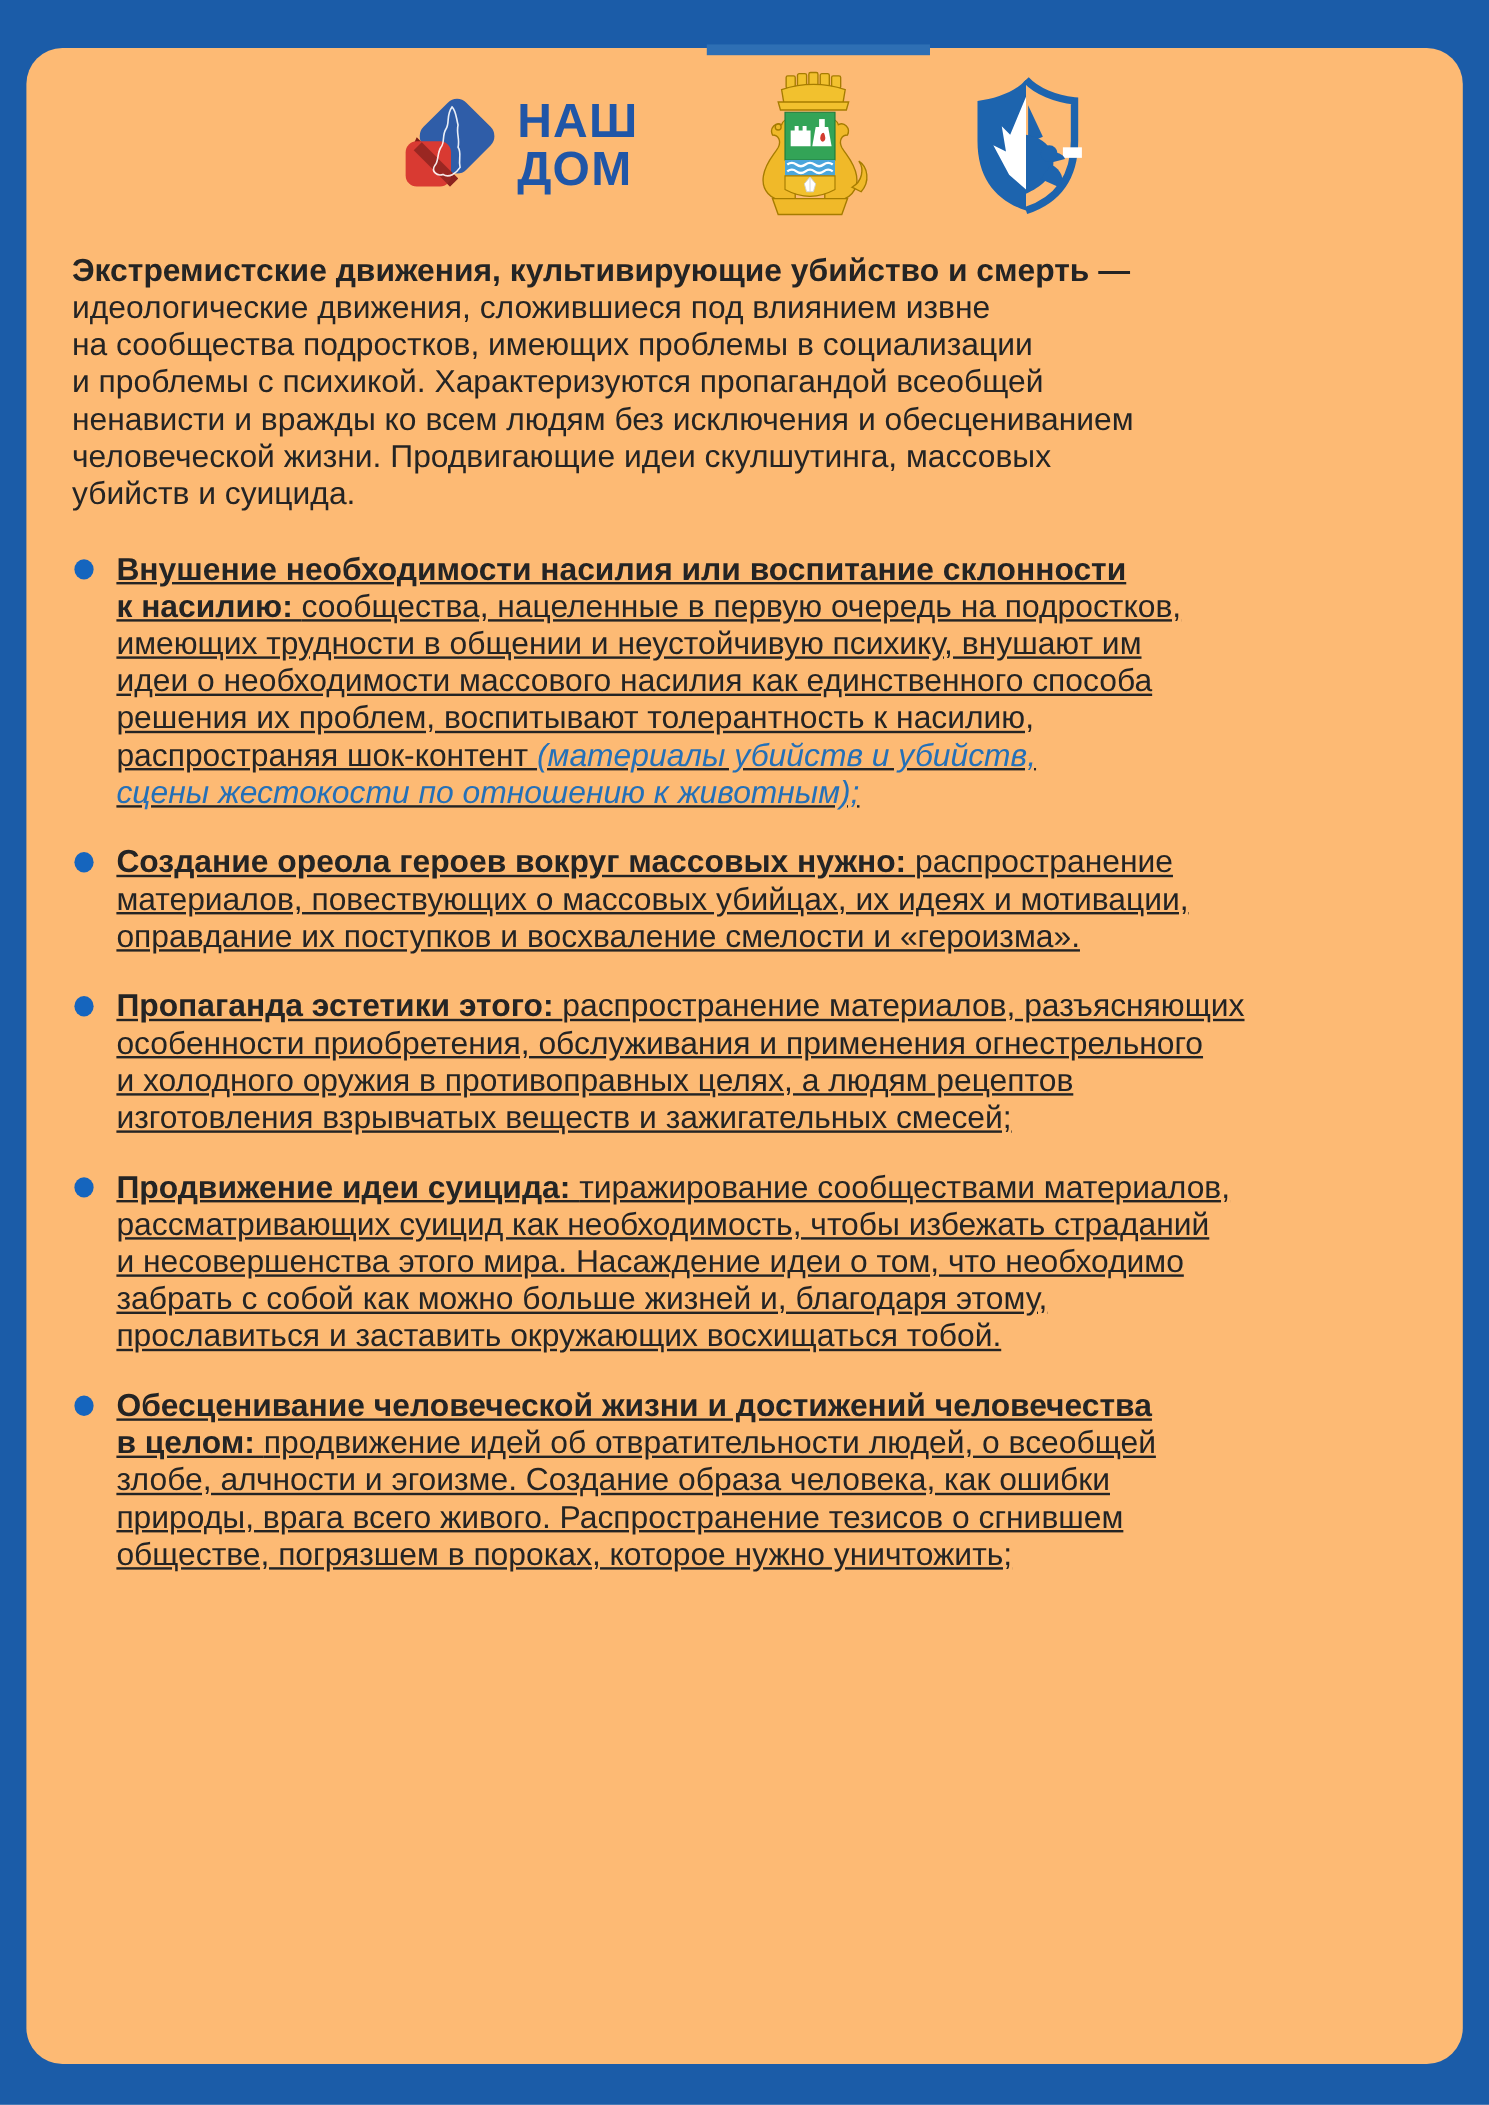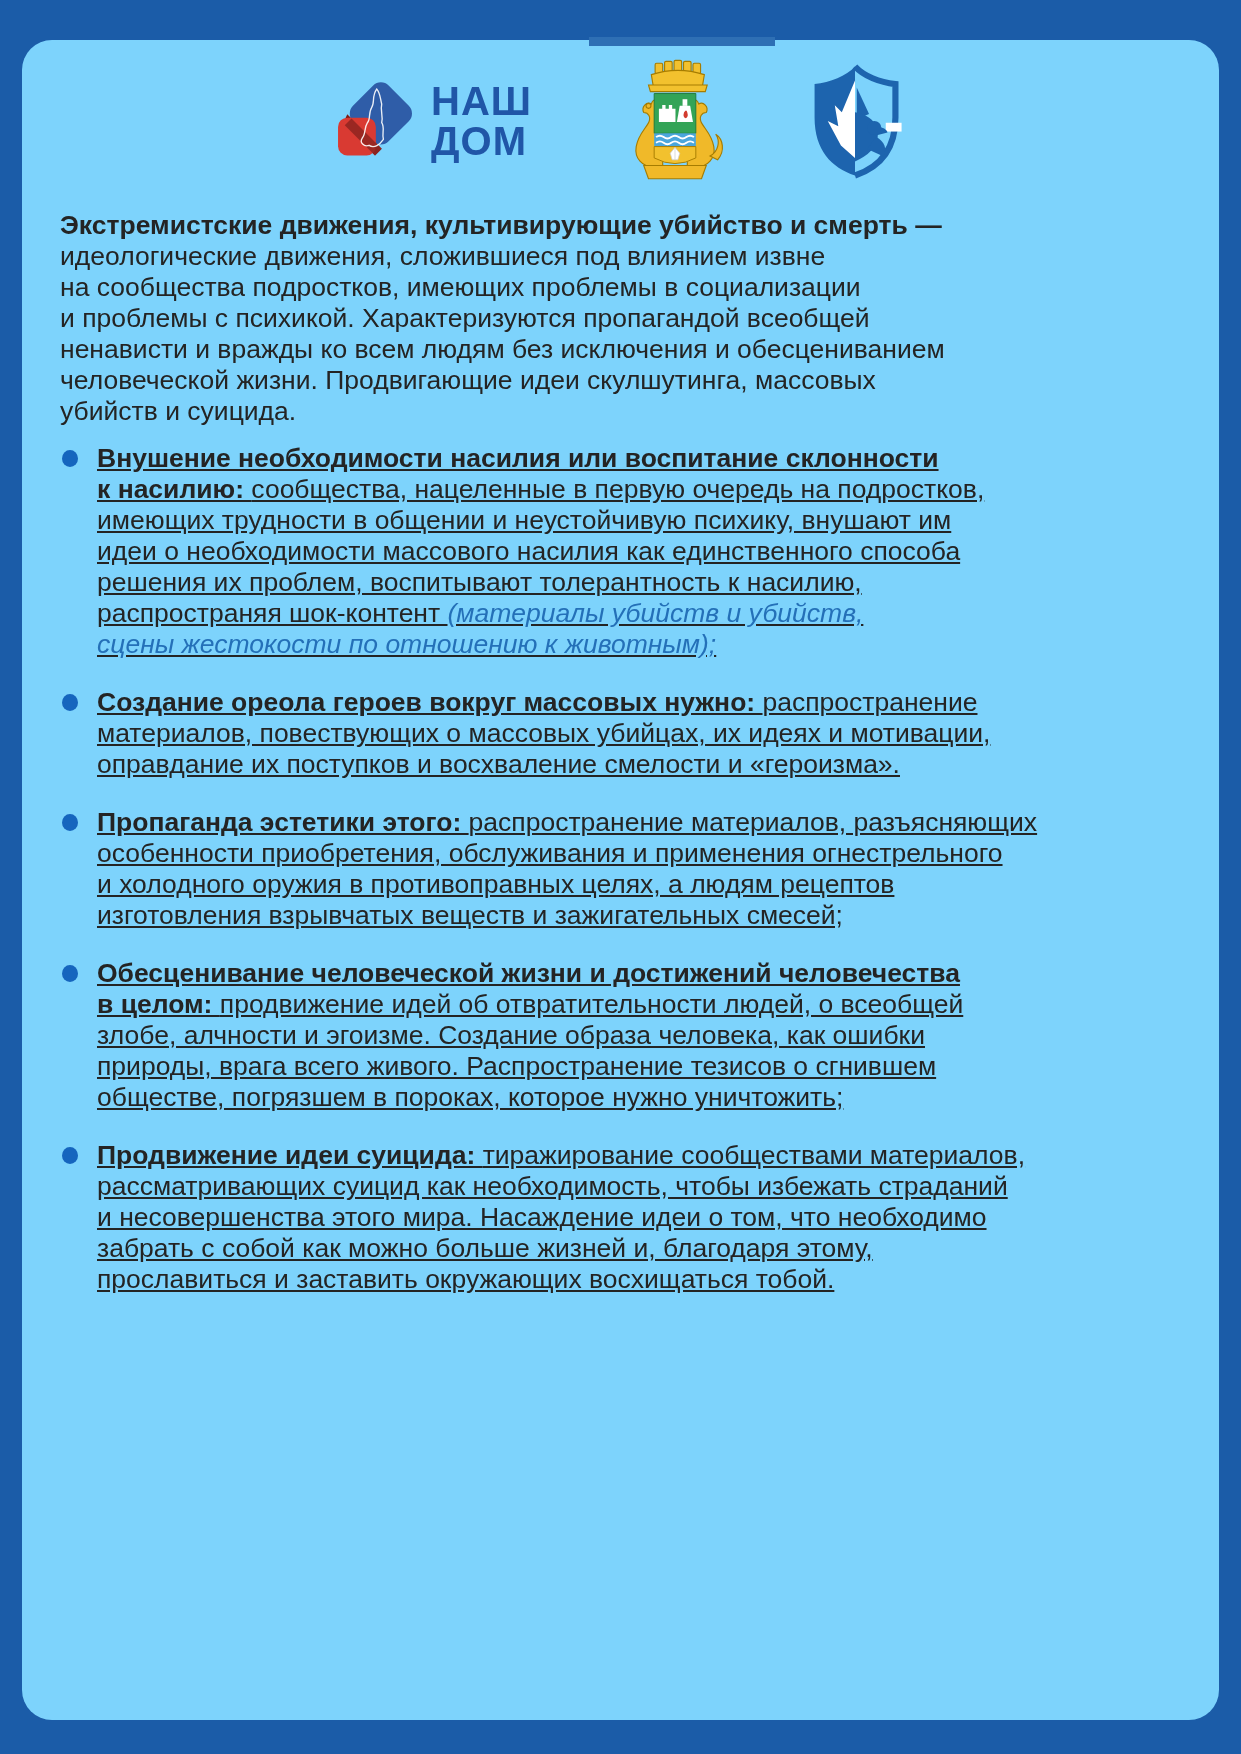--- a/index.html
+++ b/index.html
@@ -7,21 +7,21 @@
     width:1241px;height:1754px;
     font-family:"Liberation Sans","DejaVu Sans",sans-serif;
     background:#fff;
   }
   .page{
     position:relative;width:1241px;height:1754px;
     background:#1b5ca8;overflow:hidden;
   }
   .sheet{
     position:absolute;left:22px;top:40px;right:22px;bottom:34px;
-    background:#7dd3fc;border-radius:30px;
+    background:#fdba74;border-radius:30px;
     box-sizing:border-box;padding:14px 16px 16px 16px;
   }
   .frame-tab{
     position:absolute;left:589px;top:37px;width:186px;height:9px;
     background:#2e6fb4;
   }
   
   .logos{
     display:flex;justify-content:center;align-items:center;
     height:130px;margin-top:2px;
@@ -37,21 +37,21 @@
   .logo-coat svg,.logo-dove svg{display:block;}
   
   .textblock{
     margin:24px 0 0 22px;
     color:#242424;
     font-size:26.5px;line-height:31px;
   }
   .para{white-space:pre-line;margin:0;}
   .lead{font-weight:bold;color:#242424;}
   .note{color:#2470b8;font-style:italic;}
-  .intro{margin-bottom:16px;}
+  .intro{margin-bottom:32px;}
   ul.bullets{list-style:none;margin:0;padding:0;}
   ul.bullets li{display:flex;align-items:flex-start;margin-bottom:27px;text-decoration:underline;}
   .dot{
     flex:0 0 auto;width:16px;height:17px;border-radius:50%;
     background:#1565be;margin:7px 19px 0 2px;
   }
 </style>
 </head>
 <body>
 
@@ -176,34 +176,34 @@
         <li>
           <span class="dot"></span>
           <p class="para"><span class="lead">Пропаганда эстетики этого: </span><span>распространение материалов, разъясняющих
 особенности приобретения, обслуживания и применения огнестрельного
 и холодного оружия в противоправных целях, а людям рецептов
 изготовления взрывчатых веществ и зажигательных смесей;</span><span class="note"></span></p>
         </li>
 
         <li>
           <span class="dot"></span>
+          <p class="para"><span class="lead">Продвижение идеи суицида: </span><span>тиражирование сообществами материалов,
+рассматривающих суицид как необходимость, чтобы избежать страданий
+и несовершенства этого мира. Насаждение идеи о том, что необходимо
+забрать с собой как можно больше жизней и, благодаря этому,
+прославиться и заставить окружающих восхищаться тобой.</span><span class="note"></span></p>
+        </li>
+
+        <li>
+          <span class="dot"></span>
           <p class="para"><span class="lead">Обесценивание человеческой жизни и достижений человечества
 в целом: </span><span>продвижение идей об отвратительности людей, о всеобщей
 злобе, алчности и эгоизме. Создание образа человека, как ошибки
 природы, врага всего живого. Распространение тезисов о сгнившем
 обществе, погрязшем в пороках, которое нужно уничтожить;</span><span class="note"></span></p>
         </li>
 
-        <li>
-          <span class="dot"></span>
-          <p class="para"><span class="lead">Продвижение идеи суицида: </span><span>тиражирование сообществами материалов,
-рассматривающих суицид как необходимость, чтобы избежать страданий
-и несовершенства этого мира. Насаждение идеи о том, что необходимо
-забрать с собой как можно больше жизней и, благодаря этому,
-прославиться и заставить окружающих восхищаться тобой.</span><span class="note"></span></p>
-        </li>
-
       </ul>
     </div>
   </div>
 
   <div class="frame-tab"></div>
 </div>
 
 </body></html>

